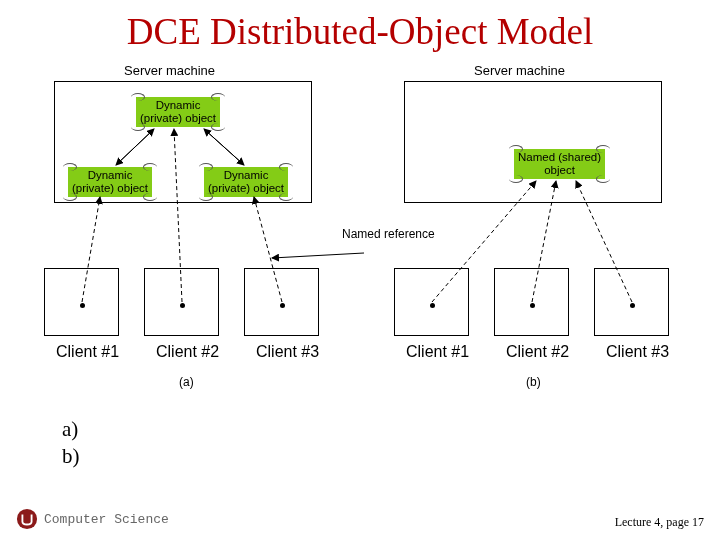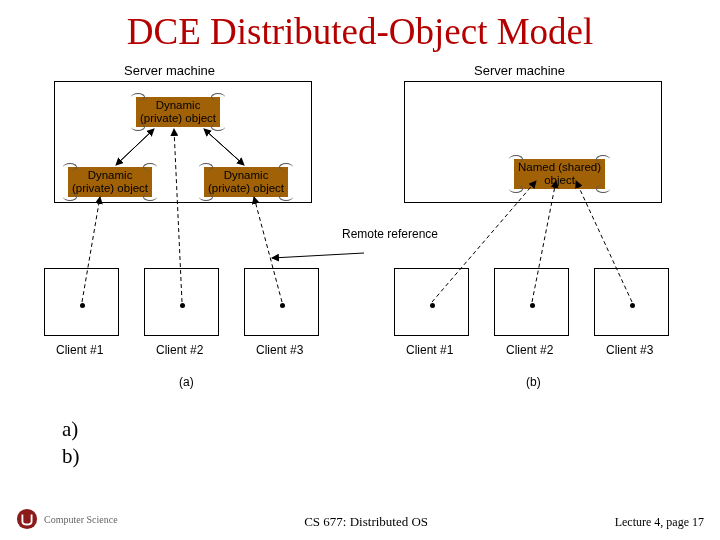--- a/index.html
+++ b/index.html
@@ -47,21 +47,21 @@
     background:#fff;
   }
   .dot {
     position:absolute;
     width:5px; height:5px;
     background:#000;
     border-radius:50%;
   }
   .client-label {
     position:absolute;
-    font-size:12px;
+    font-size:16px;
   }
   .ab-label {
     position:absolute;
     font-size:12px;
   }
   svg.lines { position:absolute; top:0; left:0; width:100%; height:100%; pointer-events:none; }
   .bullets {
     margin: 14px 0 0 62px;
     font-family:"Times New Roman", Times, serif;
     font-size:21px;
@@ -75,36 +75,36 @@
     display:flex;
     justify-content:space-between;
     align-items:flex-end;
     padding:0 16px;
   }
   .footer-left { display:flex; align-items:center; gap:6px; }
   .logo {
     width:22px; height:22px;
   }
   .cs {
-    font-family:Liberation Serif, serif;
-    font-size:10px;
+    font-family:Liberation Mono, monospace;
+    font-size:13px;
     color:#666;
   }
   .course {
     font-family:"Times New Roman",serif;
     font-size:13px;
   }
   .lecture {
     font-family:"Times New Roman",serif;
     font-size:12px;
     text-align:right;
   }
   .object-box {
     position:absolute;
-    background:#a16207;
+    background:#84cc16;
     font-size:11.5px;
     text-align:center;
     line-height:1.15;
     padding:2px 4px;
   }
   .arc {
     position:absolute;
     border:1px solid #555;
     border-radius:50%;
   }
@@ -143,30 +143,30 @@
 
   <div class="object-box" style="left:160px; top:104px;">
     <span style="white-space:pre-line;">Dynamic
 (private) object</span>
     <div class="arc" style="left:-5px; top:-4px; width:14px; height:8px; border-bottom:none; border-left:none;"></div>
     <div class="arc" style="right:-5px; top:-4px; width:14px; height:8px; border-bottom:none; border-right:none;"></div>
     <div class="arc" style="left:-5px; bottom:-4px; width:14px; height:8px; border-top:none; border-left:none;"></div>
     <div class="arc" style="right:-5px; bottom:-4px; width:14px; height:8px; border-top:none; border-right:none;"></div>
   </div>
 
-  <div class="object-box" style="left:470px; top:96px;">
+  <div class="object-box" style="left:470px; top:86px;">
     <span style="white-space:pre-line;">Named (shared)
 object</span>
     <div class="arc" style="left:-5px; top:-4px; width:14px; height:8px; border-bottom:none; border-left:none;"></div>
     <div class="arc" style="right:-5px; top:-4px; width:14px; height:8px; border-bottom:none; border-right:none;"></div>
     <div class="arc" style="left:-5px; bottom:-4px; width:14px; height:8px; border-top:none; border-left:none;"></div>
     <div class="arc" style="right:-5px; bottom:-4px; width:14px; height:8px; border-top:none; border-right:none;"></div>
   </div>
 
-  <div class="remote-ref" style="left:298px; top:165px;">Remote
+  <div class="remote-ref" style="left:298px; top:165px;">Named
 reference</div>
 
   <div class="client" style="left:0px;   top:205px; width:75px; height:68px;">
       <div class="dot" style="left:35px; top:34px;"></div>
     </div>
   <div class="client" style="left:100px; top:205px; width:75px; height:68px;">
       <div class="dot" style="left:35px; top:34px;"></div>
     </div>
   <div class="client" style="left:200px; top:205px; width:75px; height:68px;">
       <div class="dot" style="left:35px; top:34px;"></div>
@@ -226,15 +226,14 @@
 </div>
 
 <div class="footer">
   <div class="footer-left">
     <svg class="logo" viewBox="0 0 24 24">
       <circle cx="12" cy="12" r="11" fill="#8b1a1a"></circle>
       <path d="M7 7 v8 q0 3 5 3 q5 0 5 -3 v-8" fill="none" stroke="#fff" stroke-width="2"></path>
     </svg>
     <span class="cs">Computer Science</span>
   </div>
-  <div class="course">CS 677: Distributed OS</div>
   <div class="lecture">Lecture 4, page 17</div>
 </div>
 
 </body></html>

